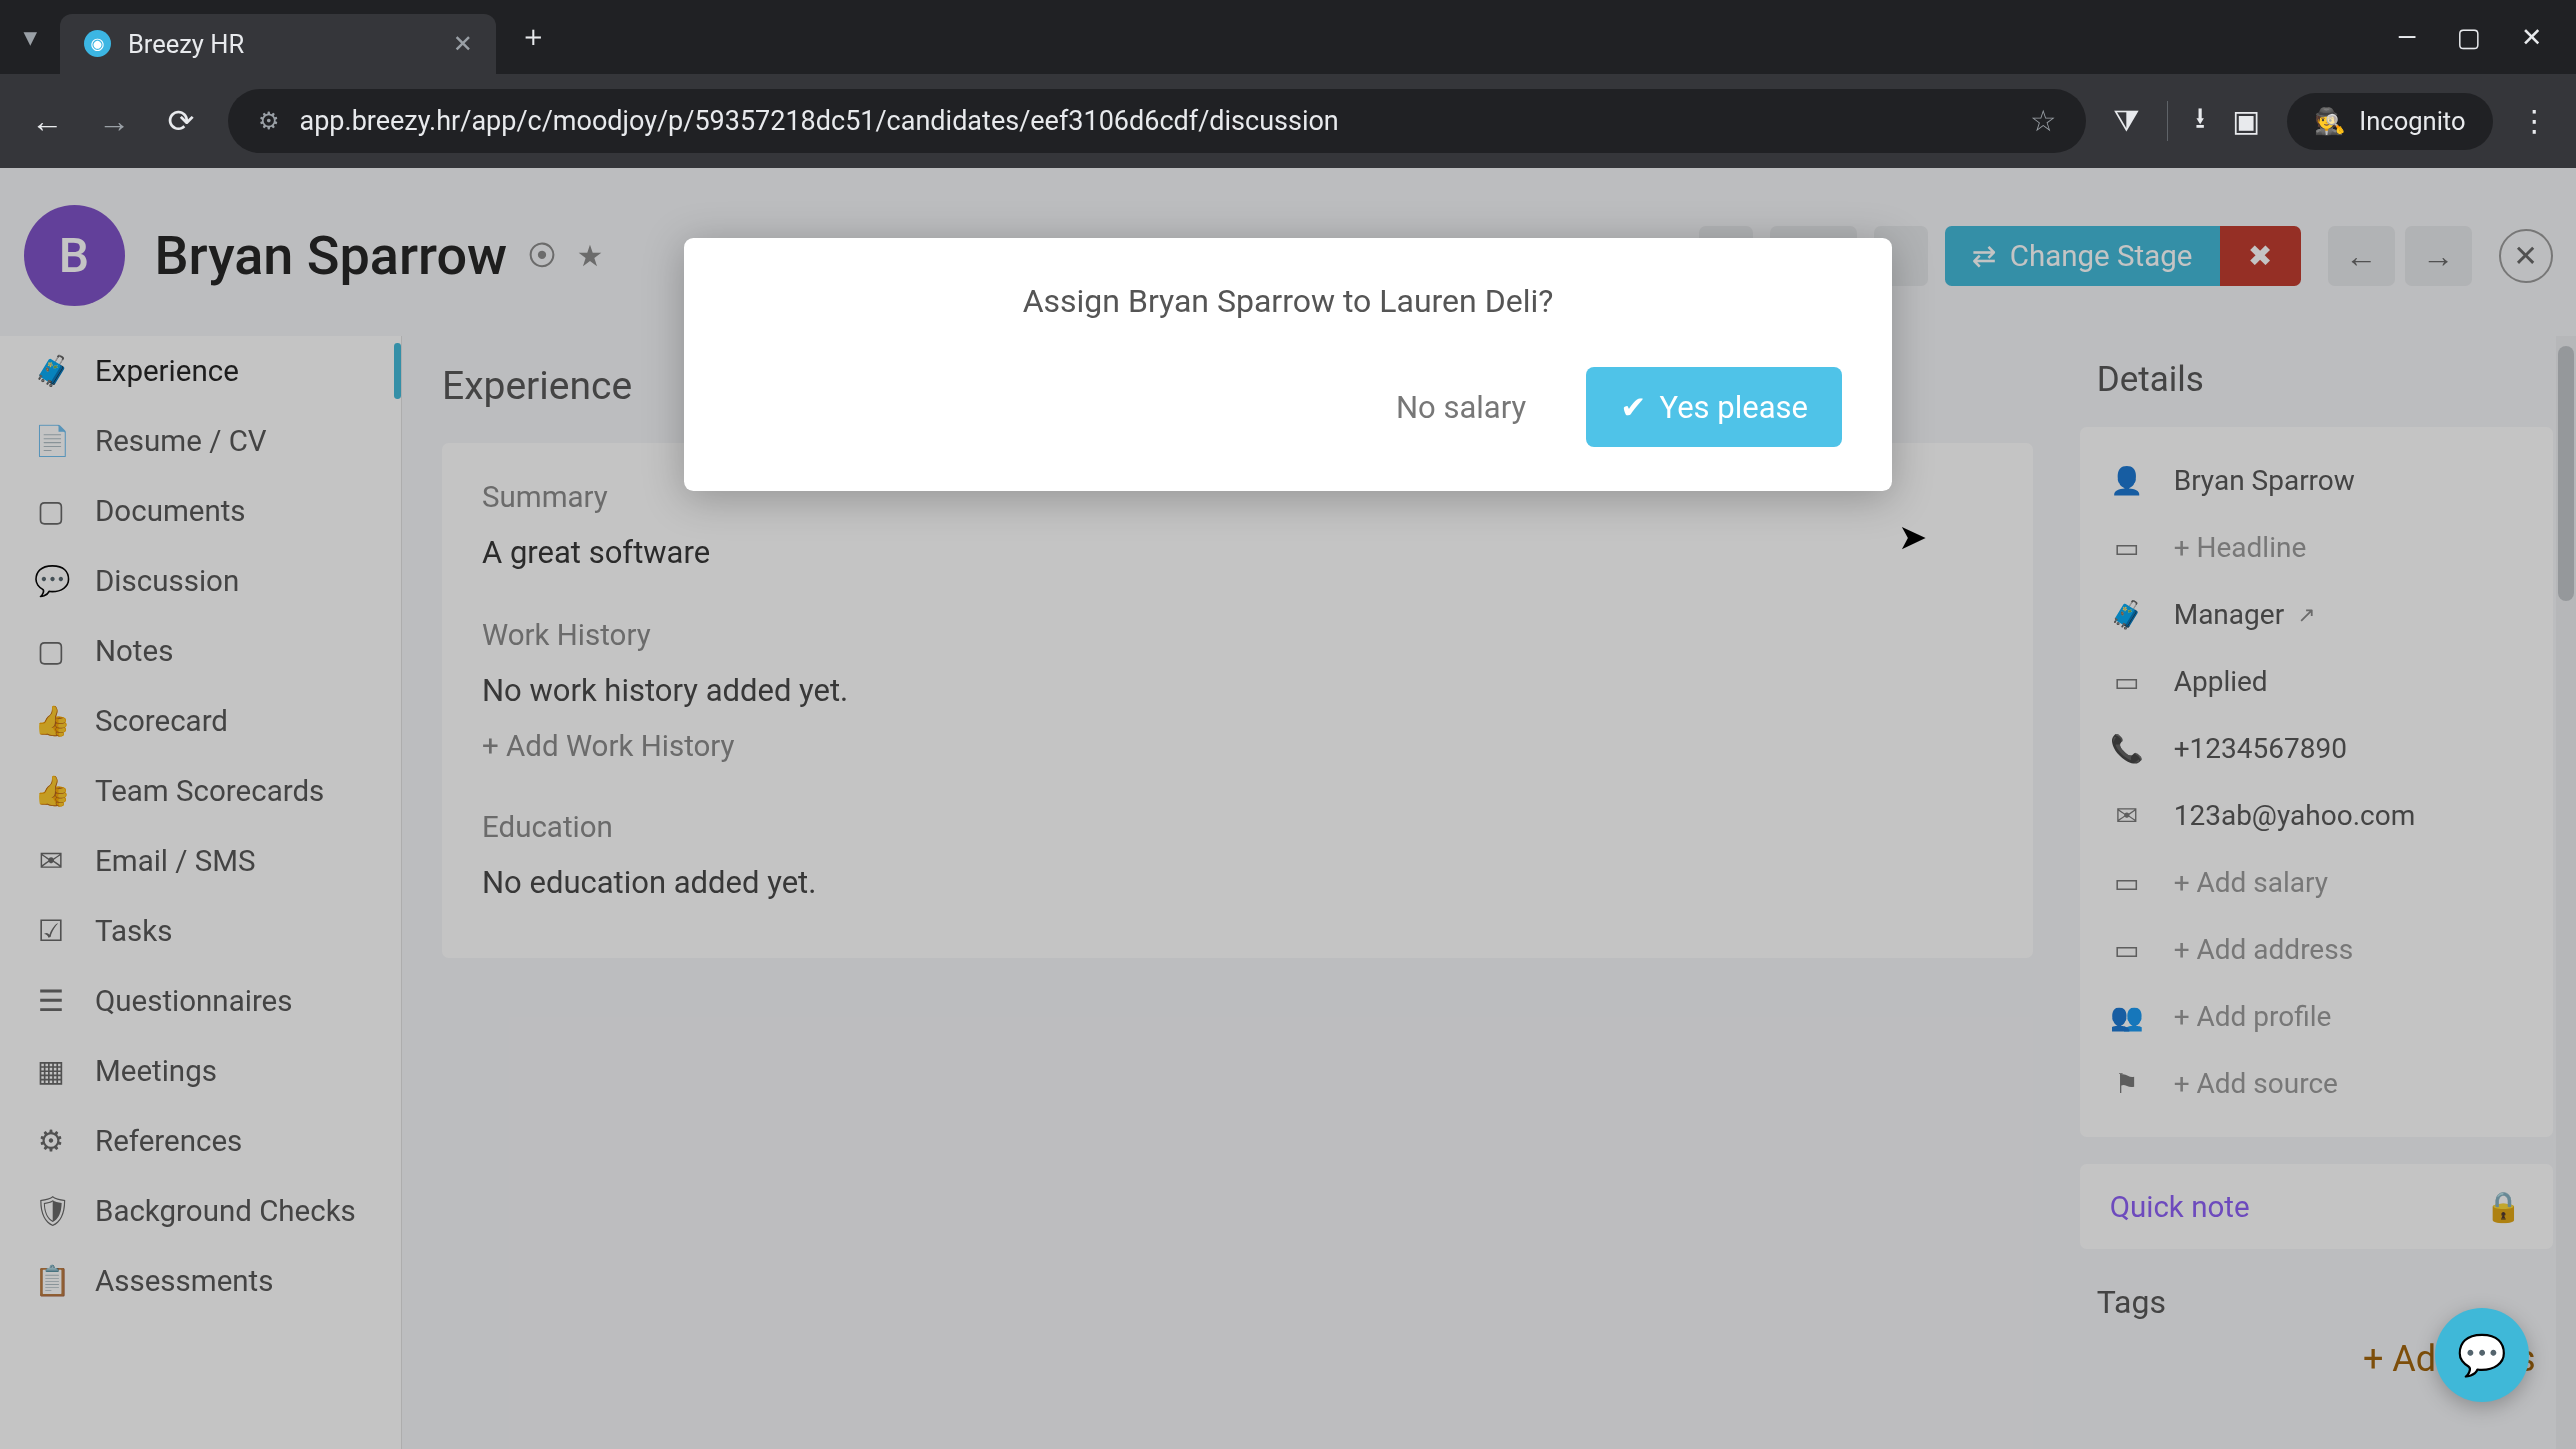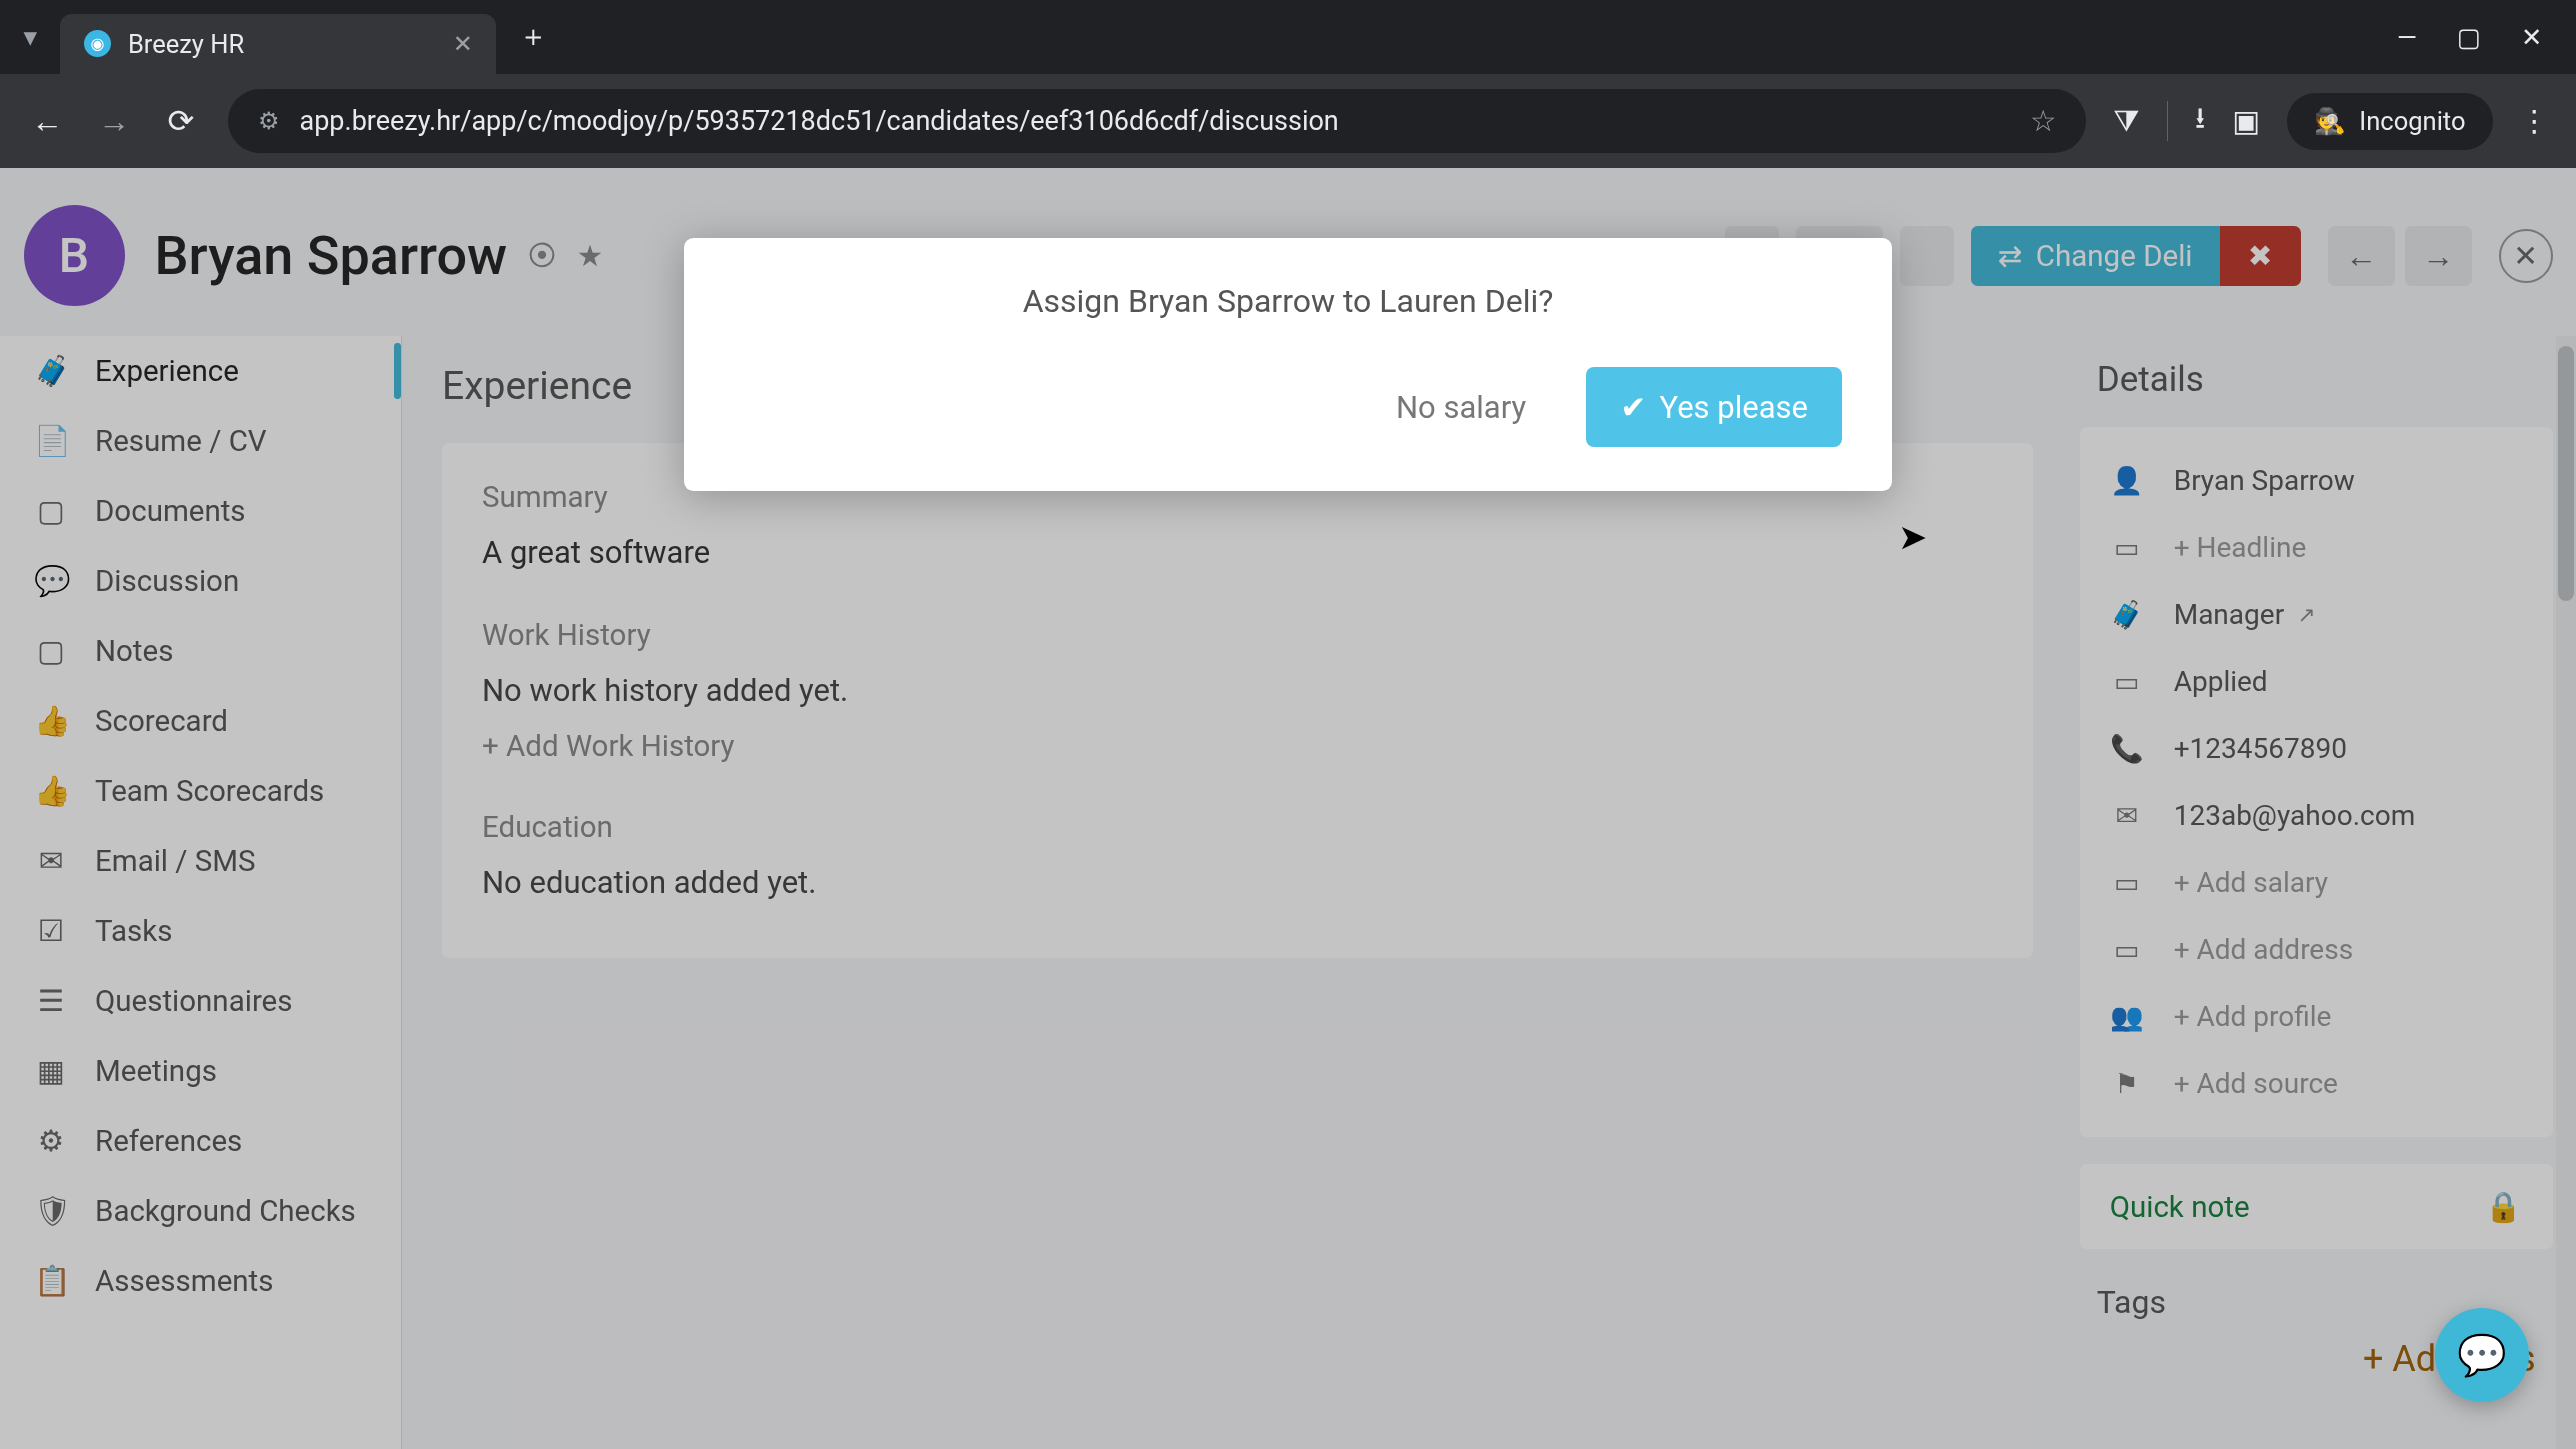--- a/index.html
+++ b/index.html
@@ -64,21 +64,21 @@
 
 .right-panel { width: 503px; padding: 20px 23.5px 20px 6.7px; position: relative; }
 .right-title { font-size: 35px; color: #555; margin: 3.4px 0 27px 17px; }
 .detail-card { background: #fff; border-radius: 6.7px; padding: 20px 0; }
 .detail-row { display: flex; align-items: center; height: 67px; padding: 0 30px; gap: 30px; font-size: 28px; color: #555; }
 .detail-row.muted { color: #999; }
 .detail-icon { width: 34px; font-size: 27px; color: #777; text-align: center; }
 .detail-link { color: #555; display: flex; align-items: center; gap: 13.4px; }
 .ext-link { font-size: 21.5px; color: #888; }
 .added-by-row { padding: 17px 30px 6.7px; font-size: 28px; color: #666; display: flex; gap: 17px; }
-.mini-card { background: #fff; border-radius: 6.7px; margin-top: 27px; padding: 25.5px 30px; display: flex; align-items: flex-start; justify-content: space-between; color: #15803d; font-size: 29.5px; }
+.mini-card { background: #fff; border-radius: 6.7px; margin-top: 27px; padding: 25.5px 30px; display: flex; align-items: flex-start; justify-content: space-between; color: #8b5cf6; font-size: 29.5px; }
 .tags-block { margin-top: 34px; padding: 0 17px; }
 .tags-title { font-size: 32px; color: #555; margin-bottom: 17px; }
 .add-tags { font-size: 36px; color: #a16207; text-align: right; }
 .scrollbar-track { position: absolute; right: 0; top: 0; bottom: 0; width: 20px; background: #eceef0; }
 .scrollbar-thumb { position: absolute; right: 2px; top: 10px; width: 16px; height: 255px; background: #c1c5c9; border-radius: 8px; }
 
 
 .modal { position: absolute; z-index: 100; top: 70px; left: 50%; transform: translateX(-50%); width: 1208px; background: #fff; border-radius: 9.4px; box-shadow: 0 6.7px 40px rgba(0,0,0,0.25); padding: 44px 50px 44px; }
 .modal-title { font-size: 48px; color: #333; text-align: center; margin-bottom: 27px; font-weight: 400; }
 .modal-body { font-size: 32px; color: #555; text-align: center; margin-bottom: 47px; }
@@ -146,21 +146,21 @@
     </div>
     <div class="header-spacer"></div>
     <div class="hdr-btn-group">
       <div class="ghost-btn"></div>
       <div class="ghost-btn wide"></div>
       <div class="ghost-btn"></div>
     </div>
     <div class="stage-wrap">
       <div class="change-stage-btn">
         <span>⇄</span>
-        <span>Change Deli</span>
+        <span>Change Stage</span>
       </div>
       <div class="reject-btn">
         <span>✖</span>
       </div>
     </div>
     <div class="nav-pill">←</div>
     <div class="nav-pill">→</div>
     <div class="close-circle">✕</div>
   </div>
 

